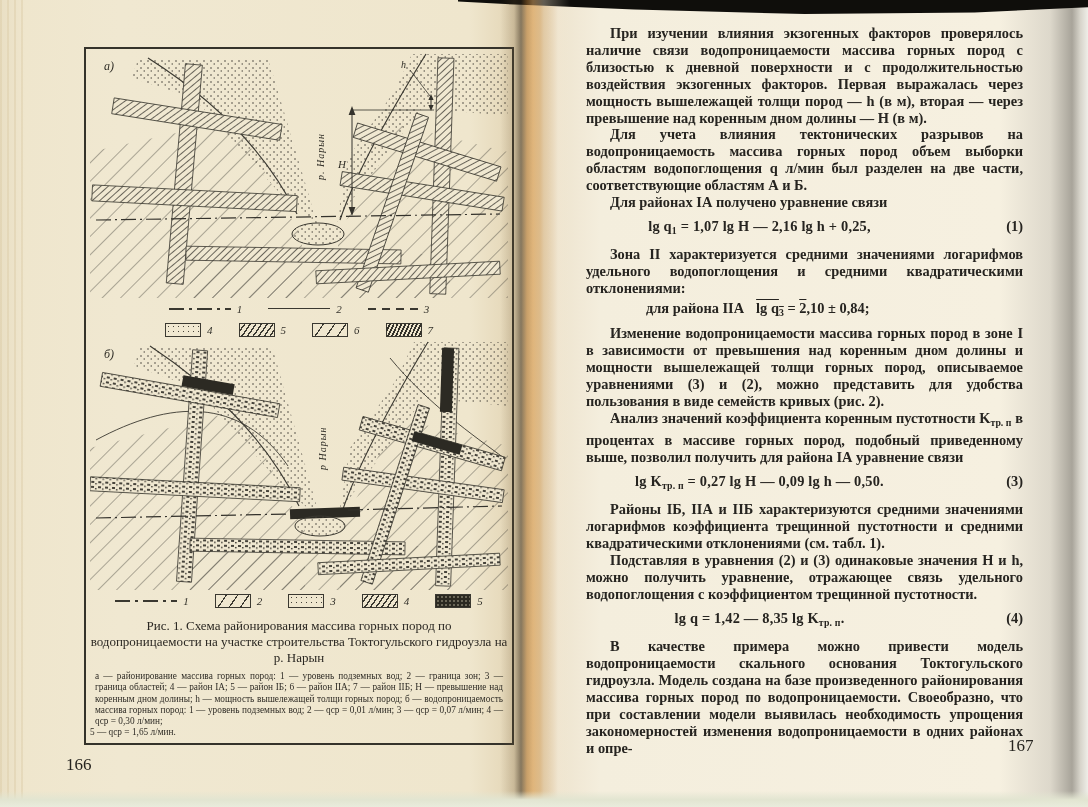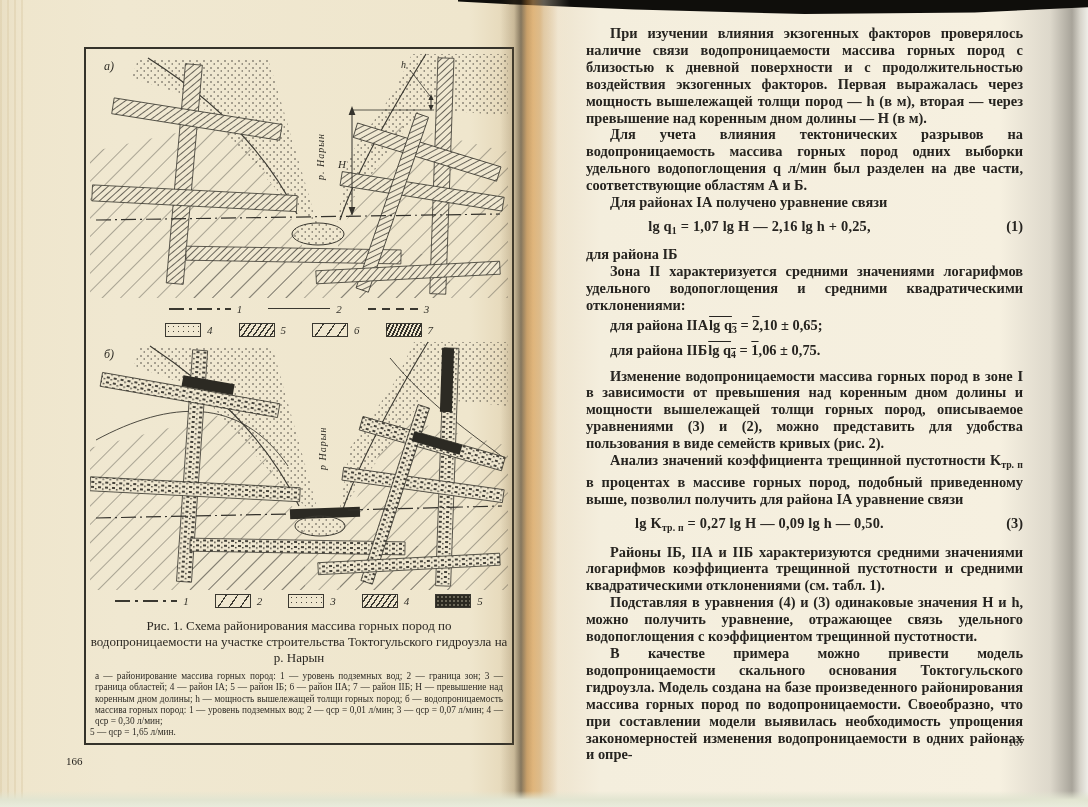--- a/index.html
+++ b/index.html
@@ -48,37 +48,37 @@
   .l-dashed  { background: repeating-linear-gradient(90deg,#3a3830 0 8px, transparent 8px 14px); width:50px; }
   .ls-box { width:36px; height:14px; border:1px solid #3a3830; box-sizing:border-box; }
   .f-dot    { background-image: radial-gradient(#46423a 0.8px, transparent 0.95px); background-size:5px 5px; }
   .f-hatch  { background-image: repeating-linear-gradient(125deg, transparent 0 3.2px, #3a3830 3.2px 4.6px); }
   .f-sparse { background-image: repeating-linear-gradient(125deg, transparent 0 8px, #3a3830 8px 9.2px); }
   .f-dense  { background-image: repeating-linear-gradient(115deg, transparent 0 1.8px, #33312a 1.8px 3.5px); }
   .f-dark   { background-color:#2b2921; background-image: radial-gradient(#6e6a5a 0.7px, transparent 0.85px); background-size:4px 4px; }
   .cap-title { font-size:13px; line-height:16px; text-align:center; margin-top:7px; color:#2a2722; }
   .cap-note  { font-size:9.3px; line-height:11.3px; text-align:justify; margin-top:5px; padding:0 5px; color:#2e2b25; }
   .cap-note-last { font-size:9.3px; line-height:11.5px; text-align:left; color:#2e2b25; }
-  .page-num { position:absolute; font-size:11px; color:#25231e; }
+  .page-num { position:absolute; font-size:17px; color:#25231e; }
   .pn-left  { left:66px; top:755px;text-align:center; }
   .pn-right { left:1008px; top:736px; }
   
   .col {
     position:absolute; left:586px; top:25px; width:437px;
     font-size:14.4px; line-height:16.9px; text-align:justify; color:#262420;font-weight:bold;
   }
   .col p { margin:0; text-indent:24px; }
   .noindent { text-indent:0 !important; }
   .eq { display:flex; align-items:baseline; margin:7px 0 6px 0; text-indent:0;gap:48px; }
   .eq-body { flex:1; text-align:center; letter-spacing:.2px; }
   .eq-num { width:42px; text-align:right; }
   sub.s { font-size:68%; vertical-align:-0.35em; }
   .ov { text-decoration:overline; }
   .zone-line { padding-left:24px; margin:3px 0; }
-  .zone-line .lab { padding-right:1px; }
+  .zone-line .lab { padding-right:12px;margin-left:36px; }
 </style>
 </head>
 <body>
 
 <div class="scan">
 
   <div class="top-shadow"></div>
   <div class="left-edge-streaks"></div>
 
   <div class="fig-frame">
@@ -299,52 +299,52 @@
     <div class="cap-title">Рис. 1. Схема районирования массива горных пород по водопроницаемости на участке строительства Токтогульского гидроузла на р. Нарын</div>
     <div class="cap-note">а — районирование массива горных пород: 1 — уровень подземных вод; 2 — граница зон; 3 — граница областей; 4 — район IА; 5 — район IБ; 6 — район IIА; 7 — район IIБ; Н — превышение над коренным дном долины; h — мощность вышележащей толщи горных пород; б — водопроницаемость массива горных пород: 1 — уровень подземных вод; 2 — qср = 0,01 л/мин; 3 — qср = 0,07 л/мин; 4 — qср = 0,30 л/мин;</div>
     <div class="cap-note-last">5 — qср = 1,65 л/мин.</div>
   </div>
 
   <div class="page-num pn-left">166</div>
 
   <div class="col">
 
     <p>При изучении влияния экзогенных факторов проверялось наличие связи водопроницаемости массива горных пород с близостью к дневной поверхности и с продолжительностью воздействия экзогенных факторов. Первая выражалась через мощность вышележащей толщи пород — h (в м), вторая — через превышение над коренным дном долины — Н (в м).</p>
-    <p>Для учета влияния тектонических разрывов на водопроницаемость массива горных пород одних выборки удельного водопоглощения q л/мин был разделен на две части, соответствующие областям А и Б.</p>
+    <p>Для учета влияния тектонических разрывов на водопроницаемость массива горных пород объем выборки областям водопоглощения q л/мин был разделен на две части, соответствующие областям А и Б.</p>
     <p>Для районах IА получено уравнение связи</p>
 
     <div class="eq">
       <span class="eq-body"><span>lg q</span><sub class="s">1</sub><span> = 1,07 lg H — 2,16 lg h + 0,25,</span></span>
       <span class="eq-num">(1)</span>
     </div>
 
-    <p class="noindent">для района IБ</p>
 
 
     <p>Зона II характеризуется средними значениями логарифмов удельного водопоглощения и средними квадратическими отклонениями:</p>
 
     <div class="zone-line">
-      <span class="lab">для района IIА</span><span class="ov"><span>lg q</span><sub class="s">3</sub></span><span> = </span><span class="ov">2</span><span>,10 ± 0,65;</span>
-    </div>
-    <div class="zone-line">
-      <span class="lab">для района IIБ</span><span class="ov"><span>lg q</span><sub class="s">4</sub></span><span> = </span><span class="ov">1</span><span>,06 ± 0,75.</span>
+      <span class="lab">для района IIА</span><span class="ov"><span>lg q</span><sub class="s">3</sub></span><span> = </span><span class="ov">2</span><span>,10 ± 0,84;</span>
     </div>
 
     <p>Изменение водопроницаемости массива горных пород в зоне I в зависимости от превышения над коренным дном долины и мощности вышележащей толщи горных пород, описываемое уравнениями (3) и (2), можно представить для удобства пользования в виде семейств кривых (рис. 2).</p>
 
-    <p><span>Анализ значений коэффициента трещинной пустотности K</span><sub class="s">тр. п</sub><span> в процентах в массиве горных пород, подобный приведенному выше, позволил получить для района IА уравнение связи</span></p>
+    <p><span>Анализ значений коэффициента коренным пустотности K</span><sub class="s">тр. п</sub><span> в процентах в массиве горных пород, подобный приведенному выше, позволил получить для района IА уравнение связи</span></p>
 
     <div class="eq">
       <span class="eq-body"><span>lg K</span><sub class="s">тр. п</sub><span> = 0,27 lg H — 0,09 lg h — 0,50.</span></span>
       <span class="eq-num">(3)</span>
     </div>
 
     <p>Районы IБ, IIА и IIБ характеризуются средними значениями логарифмов коэффициента трещинной пустотности и средними квадратическими отклонениями (см. табл. 1).</p>
-    <p>Подставляя в уравнения (4) и (3) одинаковые значения Н и h, можно получить уравнение, отражающее связь удельного водопоглощения с коэффициентом трещинной пустотности.</p>
-
+    <p>Подставляя в уравнения (2) и (3) одинаковые значения Н и h, можно получить уравнение, отражающее связь удельного водопоглощения с коэффициентом трещинной пустотности.</p>
+
+    <div class="eq">
+      <span class="eq-body"><span>lg q = 1,42 — 8,35 lg K</span><sub class="s">тр. п</sub><span>.</span></span>
+      <span class="eq-num">(4)</span>
+    </div>
 
     <p>В качестве примера можно привести модель водопроницаемости скального основания Токтогульского гидроузла. Модель создана на базе произведенного районирования массива горных пород по водопроницаемости. Своеобразно, что при составлении модели выявилась необходимость упрощения закономерностей изменения водопроницаемости в одних районах и опре-</p>
   </div>
 
   <div class="page-num pn-right">167</div>
 
   <div class="gutter"></div>
   <div class="bottom-edge"></div>
 </div>
 

